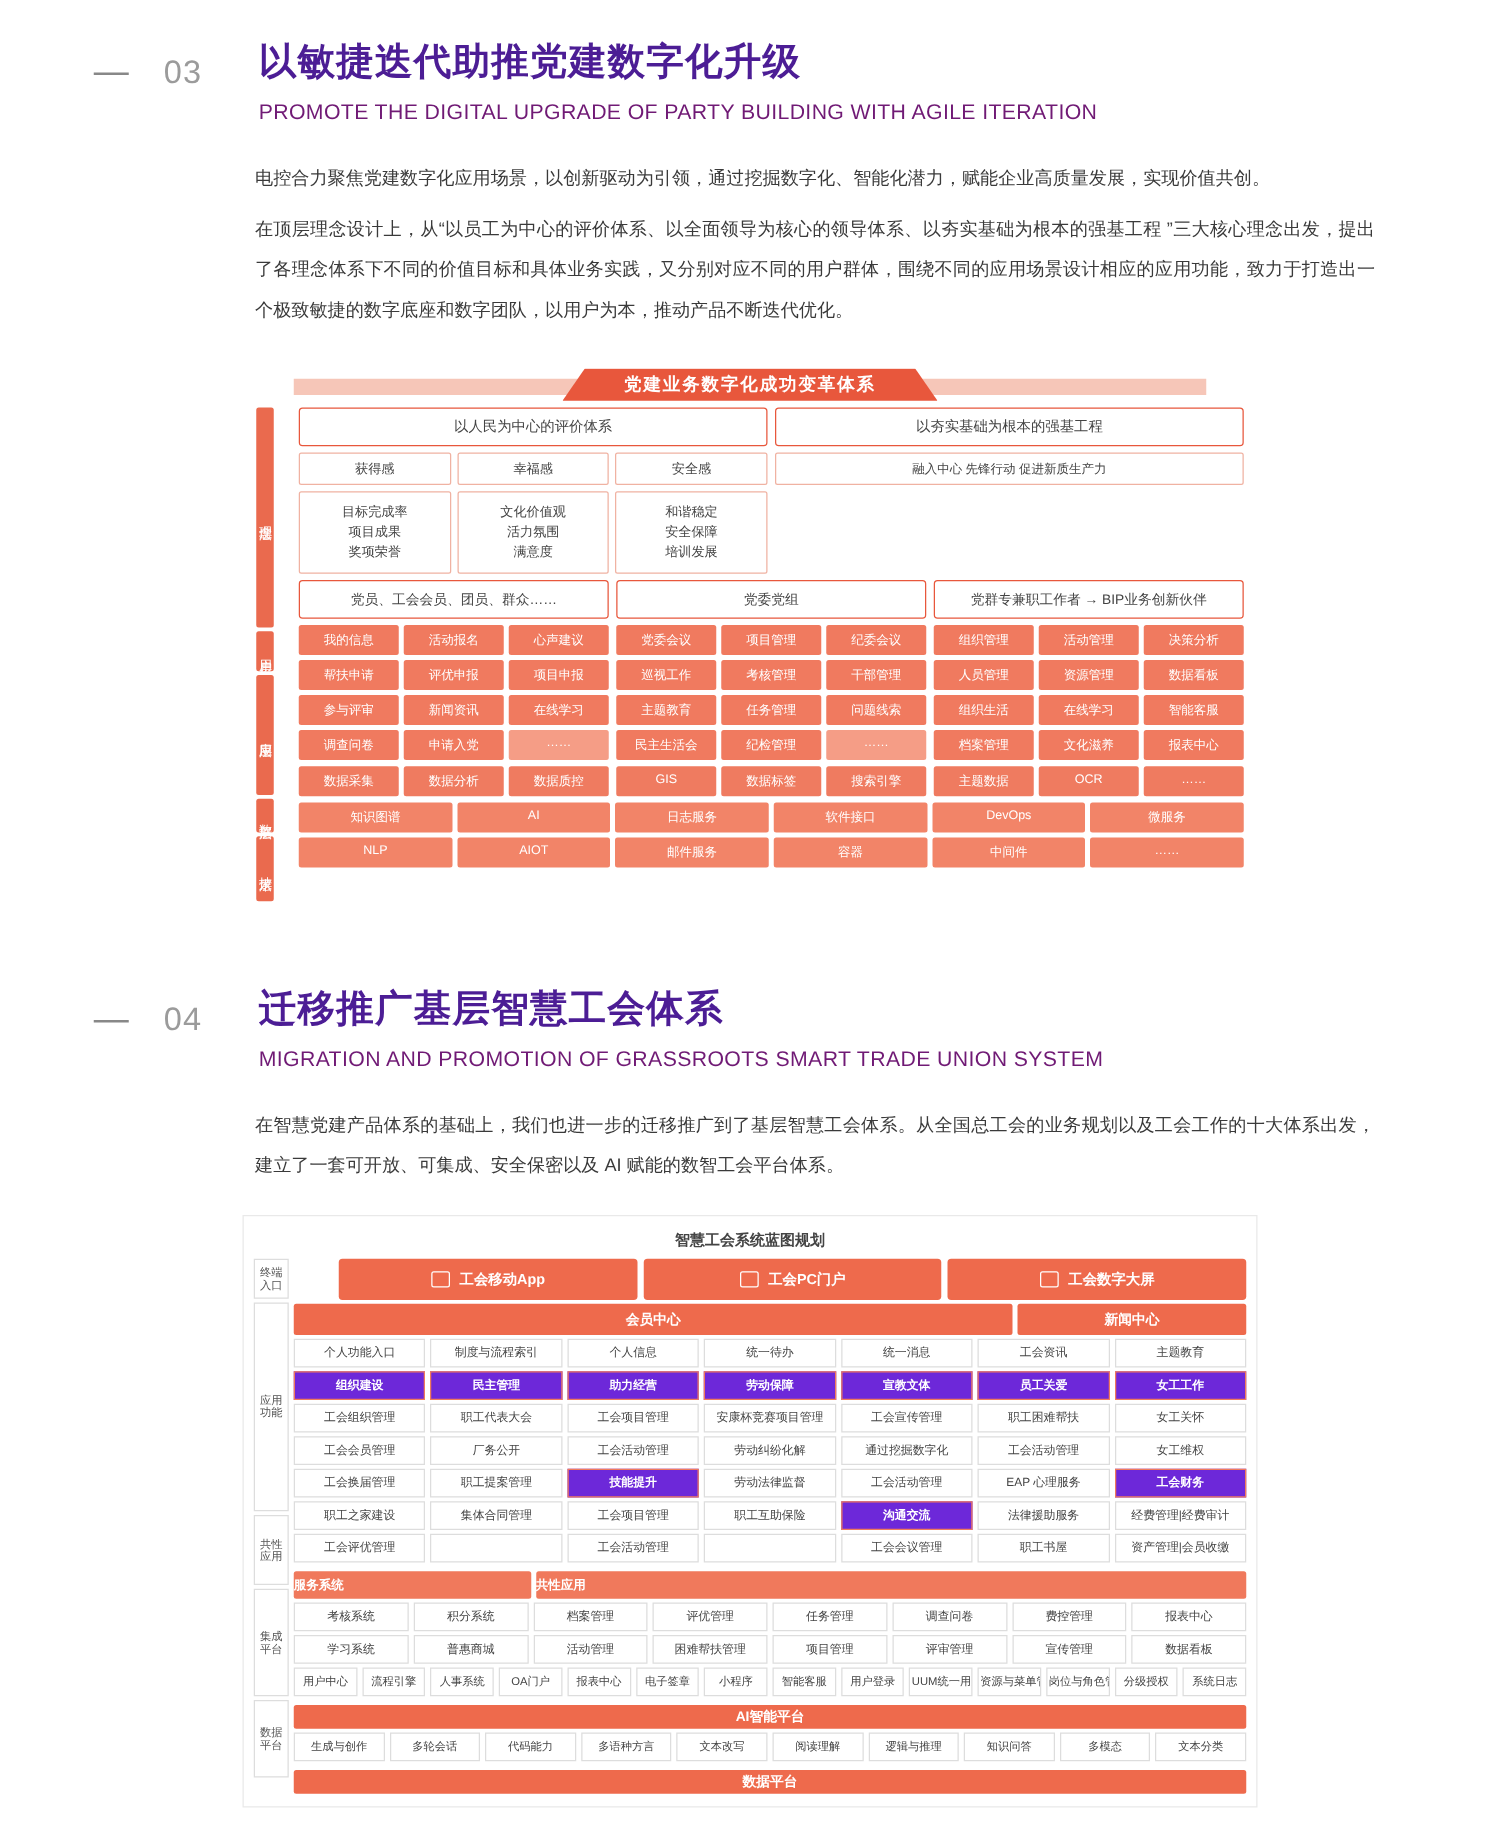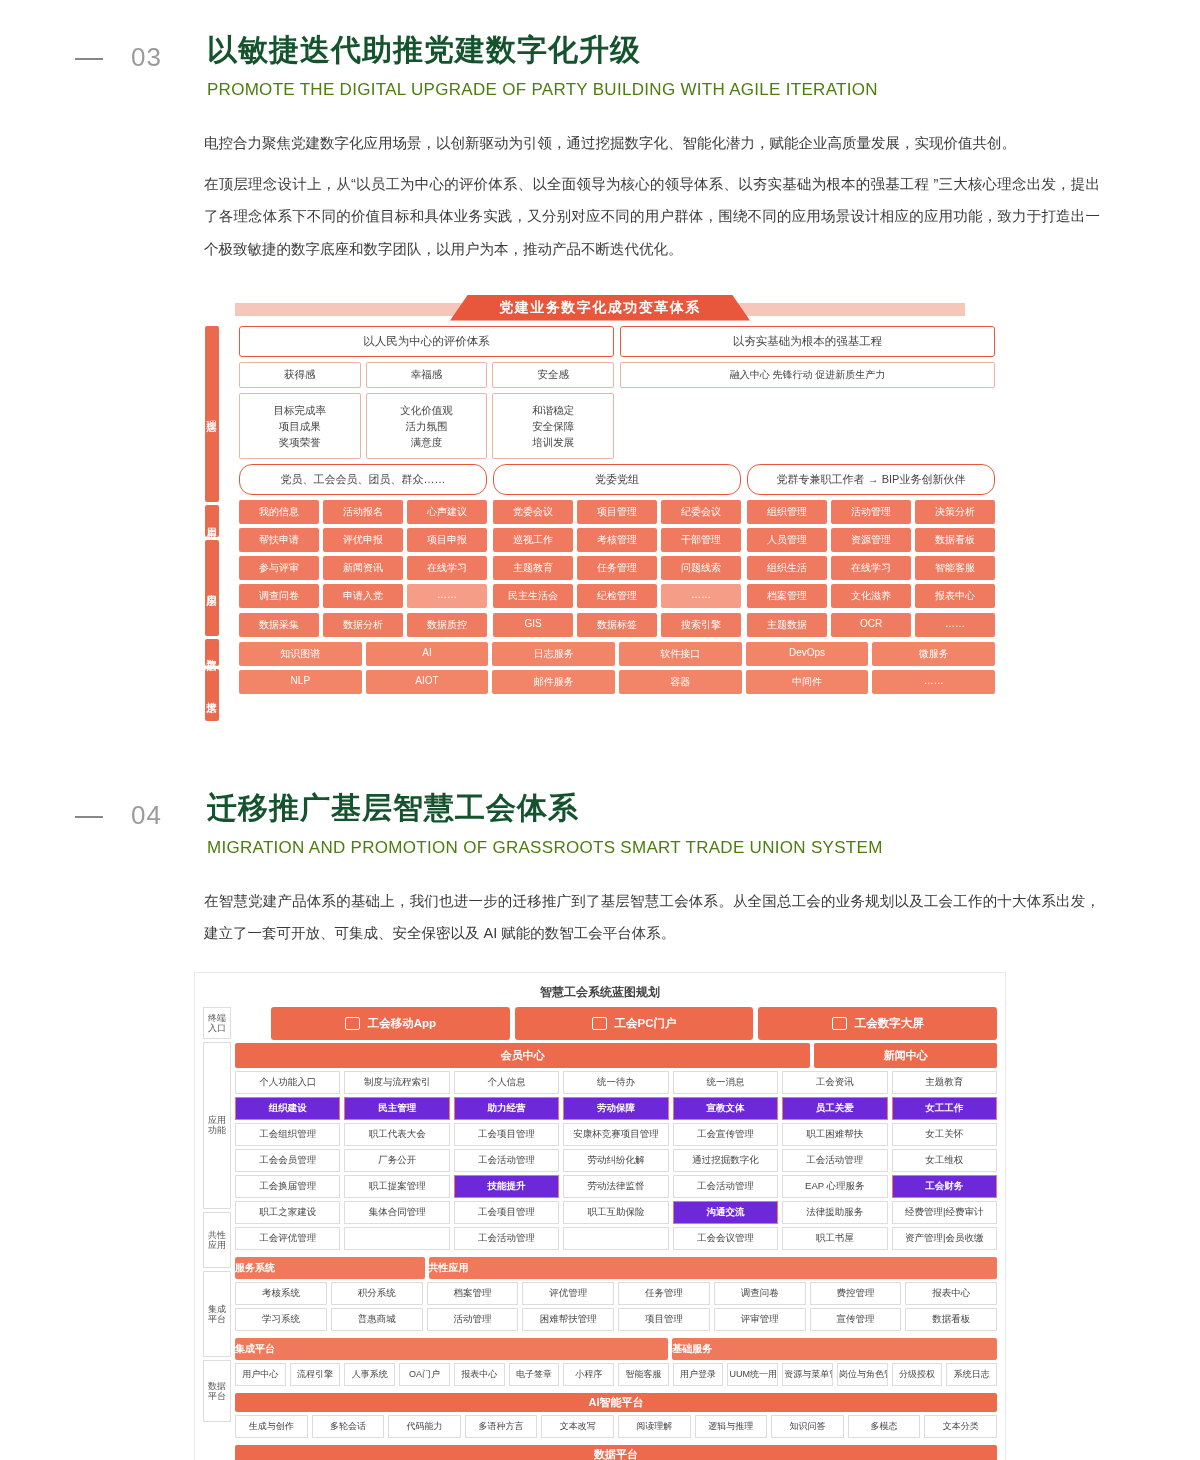--- a/index.html
+++ b/index.html
@@ -32,27 +32,27 @@
     font-weight: 400;
     margin-left: 28px;
     margin-top: 12px;
     letter-spacing: 1px;
     flex: 0 0 auto;
   }
   .sec-titles { margin-left: 45px; }
   .sec-cn {
     font-size: 30px;
     font-weight: bold;
-    color: #14532d;
+    color: #4c1d95;
     letter-spacing: 1px;
     line-height: 1.3;
   }
   .sec-en {
     font-size: 17px;
-    color: #4d7c0f;
+    color: #701a75;
     letter-spacing: 0.3px;
     margin-top: 10px;
     line-height: 1.3;
   }
 
   
   .body-wrap { padding-left: 204px; padding-right: 100px; margin-top: 26px; }
   .para {
     font-size: 14.5px;
     line-height: 2.25;
@@ -146,21 +146,21 @@
     display: flex;
     align-items: center;
     justify-content: center;
   }
   .chip.wide-note { font-size: 10px; }
 
   .user-row { display: flex; gap: 6px; margin: 5px 0; }
   .user-box {
     flex: 1;
     border: 1px solid #e8573c;
-    border-radius: 13px;
+    border-radius: 3px;
     text-align: center;
     font-size: 11px;
     color: #444;
     padding: 7px 0;
     background: #fff;
   }
 
   .app-grid { display: flex; gap: 6px; }
   .app-col { flex: 1; display: flex; flex-direction: column; gap: 4px; }
   .app-line { display: flex; gap: 4px; }
@@ -629,24 +629,20 @@
         <div class="g6cell">学习系统</div>
         <div class="g6cell">普惠商城</div>
         <div class="g6cell">活动管理</div>
         <div class="g6cell">困难帮扶管理</div>
         <div class="g6cell">项目管理</div>
         <div class="g6cell">评审管理</div>
         <div class="g6cell">宣传管理</div>
         <div class="g6cell">数据看板</div>
       </div>
 
-      <div class="sec-strip" style="margin-top:4px;">
-        <div class="strip-head" style="flex:8;">集成平台</div>
-        <div class="strip-head" style="flex:6;">基础服务</div>
-      </div>
       <div class="chipline">
         <div class="pchip">用户中心</div>
         <div class="pchip">流程引擎</div>
         <div class="pchip">人事系统</div>
         <div class="pchip">OA门户</div>
         <div class="pchip">报表中心</div>
         <div class="pchip">电子签章</div>
         <div class="pchip">小程序</div>
         <div class="pchip">智能客服</div>
         <div class="pchip">用户登录</div>

